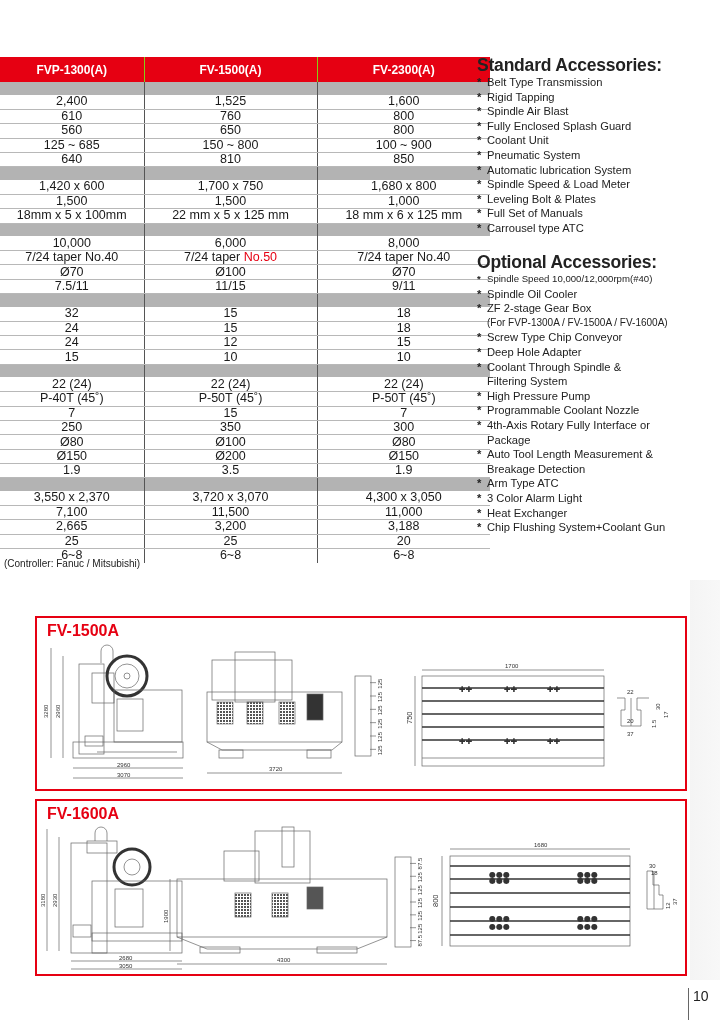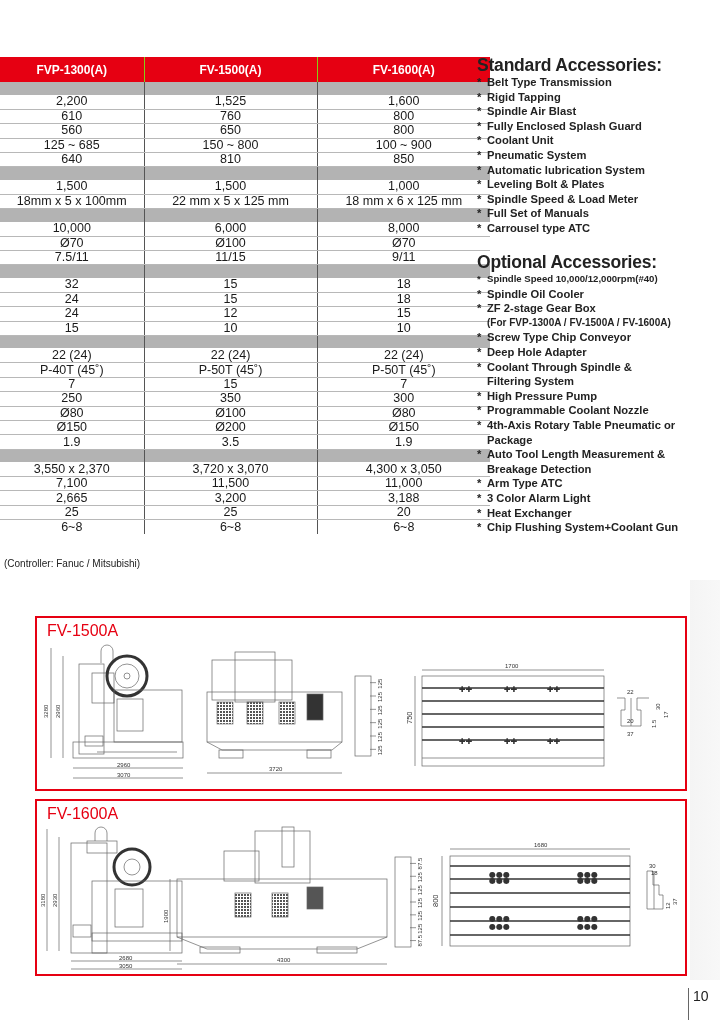--- a/index.html
+++ b/index.html
@@ -17,33 +17,33 @@
   #spec-table td:first-child { border-left: none; }
   #spec-table tr.sep td { background: #b3b3b3; height: 13px; border-bottom: none; }
   #spec-table tr.last td { border-bottom: none; }
   .red { color: #e60012; }
   #footnote { position: absolute; left: 4px; top: 558px; font-size: 10px; color: #222; text-align: center; }
 
   
   .acc-block { position: absolute; left: 477px; width: 215px; }
   .acc-title { font-size: 17.5px; font-weight: bold; color: #222; line-height: 20px; letter-spacing: -0.2px; }
   .acc-list { list-style: none; }
-  .acc-list li { font-size: 11.2px; line-height: 14.6px; color: #222; position: relative; padding-left: 10px; font-weight: bold; }
+  .acc-list li { font-size: 11.2px; line-height: 14.6px; color: #222; position: relative; padding-left: 10px; }
   .acc-list li::before { content: "*"; position: absolute; left: 0; top: 0; font-weight: bold; }
   .acc-list li.small { font-size: 9.6px; }
   .acc-list li.note { padding-left: 10px; font-size: 10px; }
   .acc-list li.note::before, .acc-list li.cont::before { content: ""; }
   #standard { top: 55px; }
   #optional { top: 252px; }
 
   
   .drawing-box { position: absolute; left: 35px; width: 652px; border: 2px solid #e60012; background: #fff; }
   #box-1500 { top: 616px; height: 175px; }
   #box-1600 { top: 799px; height: 177px; }
-  .drawing-title { position: absolute; left: 10px; top: 4px; font-size: 16px; color: #e60012; font-weight: normal; }
+  .drawing-title { position: absolute; left: 10px; top: 4px; font-size: 16px; color: #e60012; font-weight: bold; }
   .drawing-box svg { position: absolute; left: 0; top: 0; }
   .dim { font-family: "Liberation Sans", sans-serif; font-size: 6px; fill: #333; }
   .dimb { font-family: "Liberation Sans", sans-serif; font-size: 7.5px; fill: #333; }
 
   
   #page-num-bar { position: absolute; left: 688px; top: 988px; width: 1px; height: 32px; background: #666; }
   #page-num { position: absolute; left: 693px; top: 988px; font-size: 14px; color: #222; }
   #right-shade { position: absolute; left: 690px; top: 580px; width: 30px; height: 400px; background: linear-gradient(90deg,#f4f4f4,#f8f8f8); }
 </style>
 </head>
@@ -52,31 +52,31 @@
 <table id="spec-table">
   <colgroup>
       <col class="c1">
       <col class="c2">
       <col class="c3">
     </colgroup>
   <thead>
     <tr>
       <th>FVP-1300(A)</th>
       <th>FV-1500(A)</th>
-      <th>FV-1600(A)</th>
+      <th>FV-2300(A)</th>
     </tr>
   </thead>
   <tbody id="spec-body">
       <tr class="sep">
         <td></td>
         <td></td>
         <td></td>
       </tr>
       <tr>
-        <td><span>2,200</span></td>
+        <td><span>2,400</span></td>
         <td><span>1,525</span></td>
         <td><span>1,600</span></td>
       </tr>
       <tr>
         <td><span>610</span></td>
         <td><span>760</span></td>
         <td><span>800</span></td>
       </tr>
       <tr>
         <td><span>560</span></td>
@@ -92,38 +92,48 @@
         <td><span>640</span></td>
         <td><span>810</span></td>
         <td><span>850</span></td>
       </tr>
       <tr class="sep">
         <td></td>
         <td></td>
         <td></td>
       </tr>
       <tr>
+        <td><span>1,420 x 600</span></td>
+        <td><span>1,700 x 750</span></td>
+        <td><span>1,680 x 800</span></td>
+      </tr>
+      <tr>
         <td><span>1,500</span></td>
         <td><span>1,500</span></td>
         <td><span>1,000</span></td>
       </tr>
       <tr>
         <td><span>18mm x 5 x 100mm</span></td>
         <td><span>22 mm x 5 x 125 mm</span></td>
         <td><span>18 mm x 6 x 125 mm</span></td>
       </tr>
       <tr class="sep">
         <td></td>
         <td></td>
         <td></td>
       </tr>
       <tr>
         <td><span>10,000</span></td>
         <td><span>6,000</span></td>
         <td><span>8,000</span></td>
+      </tr>
+      <tr>
+        <td><span>7/24 taper No.40</span></td>
+        <td><span>7/24 taper </span><span class="red" style="color: rgb(230, 0, 18);">No.50</span></td>
+        <td><span>7/24 taper No.40</span></td>
       </tr>
       <tr>
         <td><span>Ø70</span></td>
         <td><span>Ø100</span></td>
         <td><span>Ø70</span></td>
       </tr>
       <tr>
         <td><span>7.5/11</span></td>
         <td><span>11/15</span></td>
         <td><span>9/11</span></td>
@@ -230,41 +240,41 @@
 <div id="standard" class="acc-block">
   <div class="acc-title">Standard Accessories:</div>
   <ul class="acc-list" id="standard-list">
       <li>Belt Type Transmission</li>
       <li>Rigid Tapping</li>
       <li>Spindle Air Blast</li>
       <li>Fully Enclosed Splash Guard</li>
       <li>Coolant Unit</li>
       <li>Pneumatic System</li>
       <li>Automatic lubrication System</li>
+      <li>Spindle Speed &amp; Load Meter</li>
       <li>Leveling Bolt &amp; Plates</li>
-      <li>Spindle Speed &amp; Load Meter</li>
       <li>Full Set of Manuals</li>
       <li>Carrousel type ATC</li>
     </ul>
 </div>
 
 <div id="optional" class="acc-block">
   <div class="acc-title">Optional Accessories:</div>
   <ul class="acc-list" id="optional-list">
       <li class="small">Spindle Speed 10,000/12,000rpm(#40)</li>
       <li>Spindle Oil Cooler</li>
       <li>ZF 2-stage Gear Box</li>
       <li class="note">(For FVP-1300A / FV-1500A / FV-1600A)</li>
       <li>Screw Type Chip Conveyor</li>
       <li>Deep Hole Adapter</li>
       <li>Coolant Through Spindle &amp;</li>
       <li class="cont">Filtering System</li>
       <li>High Pressure Pump</li>
       <li>Programmable Coolant Nozzle</li>
-      <li>4th-Axis Rotary Table Pneumatic or</li>
+      <li>4th-Axis Rotary Fully Interface or</li>
       <li class="cont">Package</li>
       <li>Auto Tool Length Measurement &amp;</li>
       <li class="cont">Breakage Detection</li>
       <li>Arm Type ATC</li>
       <li>3 Color Alarm Light</li>
       <li>Heat Exchanger</li>
       <li>Chip Flushing System+Coolant Gun</li>
     </ul>
 </div>
 

